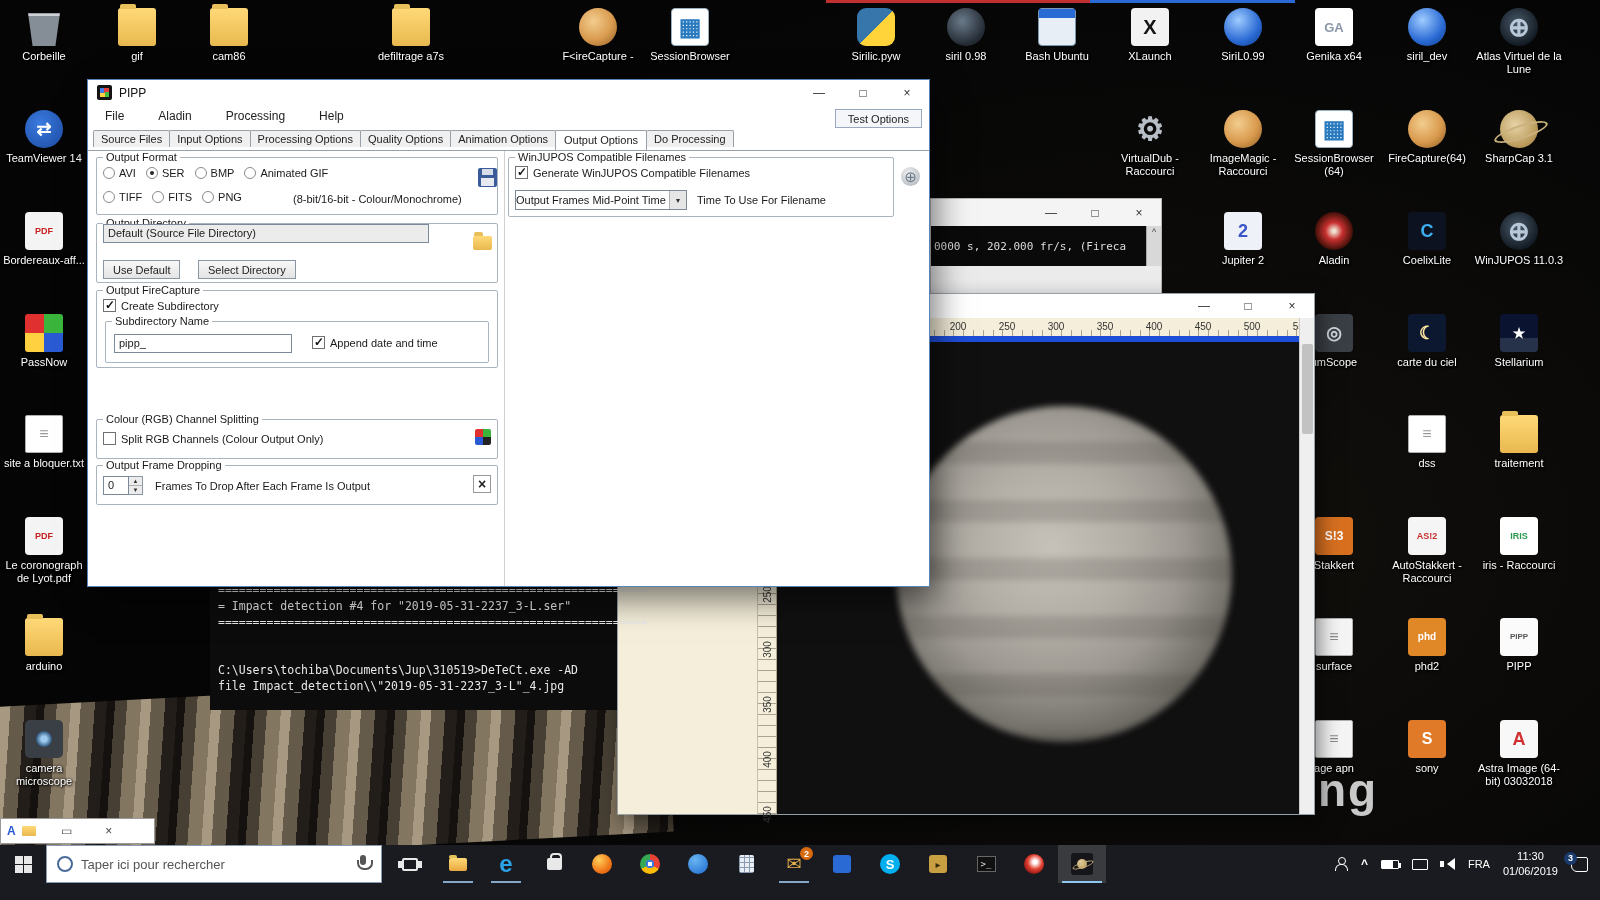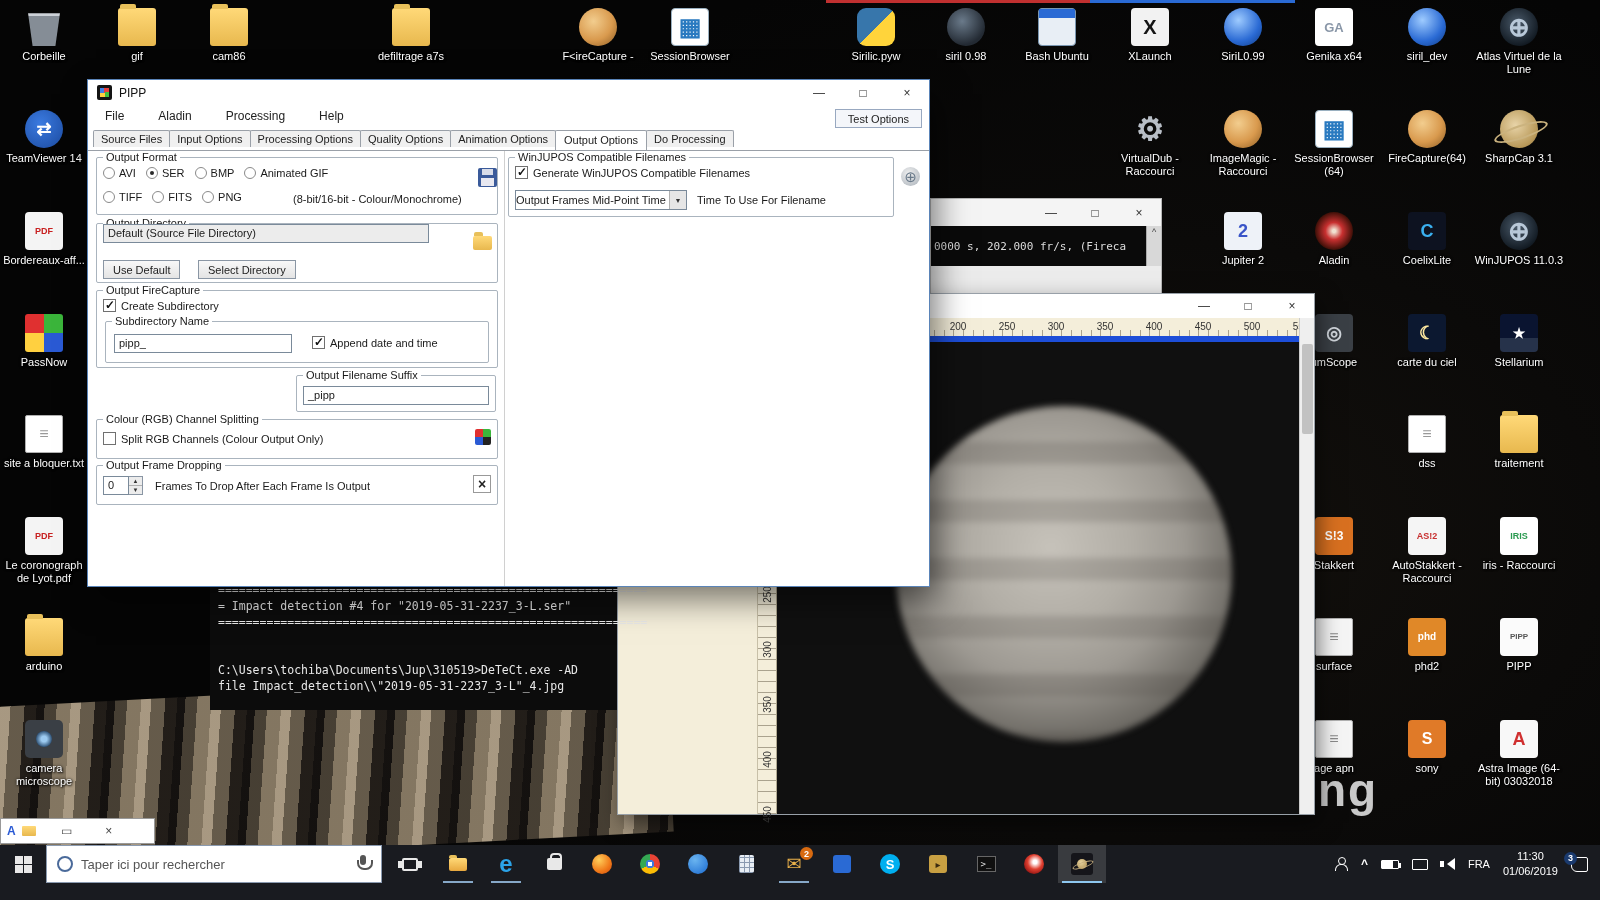--- a/index.html
+++ b/index.html
@@ -517,24 +517,20 @@
       <div class="grp" style="left:8px;top:139px;width:402px;height:78px">
         <div class="lg">Output FireCapture</div>
         <label style="position:absolute;left:6px;top:8px"><span class="cb on"></span><span>Create Subdirectory</span></label>
         <div class="grp" style="left:8px;top:30px;width:384px;height:42px">
           <div class="lg">Subdirectory Name</div>
           <div class="tin" style="left:8px;top:12px;width:178px">pipp_</div>
           <label style="position:absolute;left:206px;top:14px"><span class="cb on"></span><span>Append date and time</span></label>
         </div>
       </div>
 
-      <div class="grp" style="left:208px;top:224px;width:200px;height:37px">
-        <div class="lg">Output Filename Suffix</div>
-        <div class="tin" style="left:6px;top:10px;width:186px">_pipp</div>
-      </div>
 
       <div class="grp" style="left:8px;top:268px;width:402px;height:40px">
         <div class="lg">Colour (RGB) Channel Splitting</div>
         <label style="position:absolute;left:6px;top:12px"><span class="cb"></span><span>Split RGB Channels (Colour Output Only)</span></label>
         <div class="rgbic" style="right:6px;top:9px"></div>
       </div>
 
       <div class="grp" style="left:8px;top:314px;width:402px;height:40px">
         <div class="lg">Output Frame Dropping</div>
         <div class="spinval" style="left:6px;top:10px">0</div>

